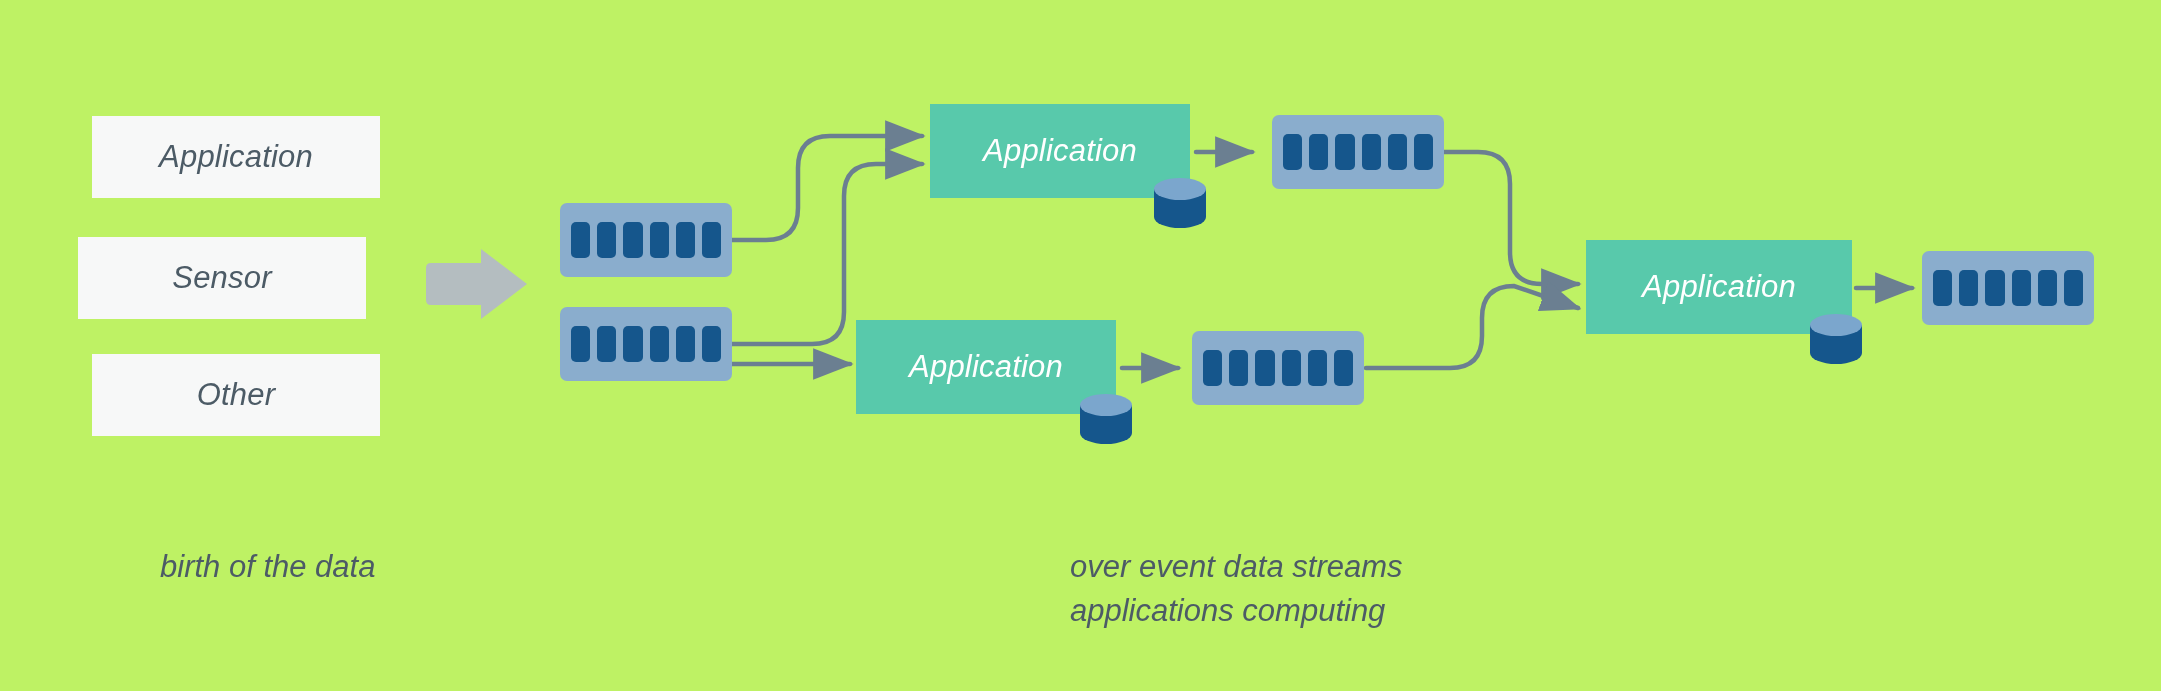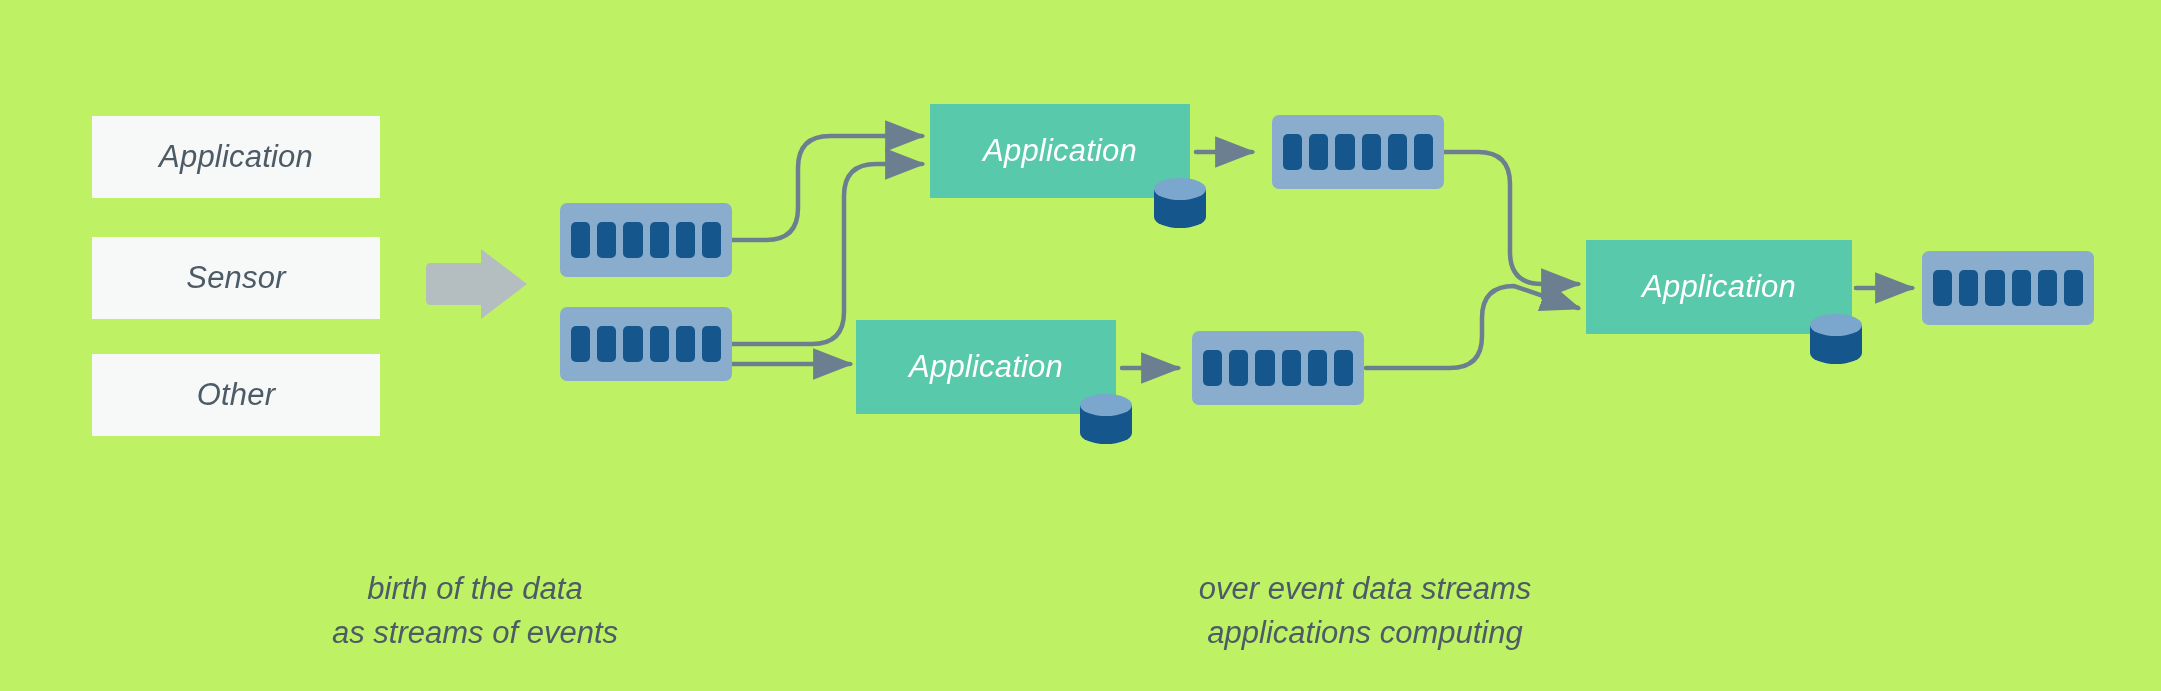--- a/index.html
+++ b/index.html
@@ -68,25 +68,24 @@
   .db-cylinder {
     position: absolute;
   }
   
   .block-arrow {
     position: absolute;
   }
   
   .caption {
     position: absolute;
-    text-align: center;
+    text-align: left;
     color: #4c5b66;
     font-size: 31px;
     line-height: 1.42;
-    margin-top: 22px;
   }
 </style>
 </head>
 <body>
 
 <div id="diagram-root">
 
   <svg id="connectors" viewBox="0 0 2161 691" xmlns="http://www.w3.org/2000/svg">
     <defs>
       <marker id="arrowhead" markerWidth="9" markerHeight="7" refX="8.2" refY="3.5" orient="auto" markerUnits="strokeWidth">
@@ -109,21 +108,21 @@
 
       <path d="M1366,368 L1450,368 Q1482,368 1482,336 L1482,318 Q1482,286 1514,286 L1578,308" marker-end="url(#arrowhead)"></path>
 
       <path d="M1856,288 L1912,288" marker-end="url(#arrowhead)"></path>
     </g>
   </svg>
 
   <div class="source-box" style="left:92px; top:116px; width:288px; height:82px;">
     <span>Application</span>
   </div>
-  <div class="source-box" style="left:92px; top:237px; width:288px; height:82px;">
+  <div class="source-box" style="left:78px; top:237px; width:288px; height:82px;">
     <span>Sensor</span>
   </div>
   <div class="source-box" style="left:92px; top:354px; width:288px; height:82px;">
     <span>Other</span>
   </div>
 
   <div class="block-arrow" style="left:418px; top:248px; width:110px; height:72px;">
     <svg width="110" height="72" viewBox="0 0 110 72" xmlns="http://www.w3.org/2000/svg">
       <path d="M8,20 Q8,15 13,15 L63,15 L63,1 L109,36 L63,71 L63,57 L13,57 Q8,57 8,52 Z" fill="#b4bdc0"></path>
     </svg>
@@ -199,21 +198,20 @@
   </div>
   <div class="db-cylinder" style="left:1808px; top:314px; width:56px; height:50px;">
     <svg width="56" height="50" viewBox="0 0 56 50" xmlns="http://www.w3.org/2000/svg">
       <path d="M2,11 L2,39 A26,11 0 0 0 54,39 L54,11 Z" fill="#15568c"></path>
       <ellipse cx="28" cy="11" rx="26" ry="11" fill="#7ba6cd"></ellipse>
     </svg>
   </div>
 
   <div class="caption" style="left:160px; top:545px; width:630px;">
     <div>birth of the data</div>
-    <div>as streams of events</div>
   </div>
 
   <div class="caption" style="left:1070px; top:545px; width:590px;">
     <div>over event data streams</div>
     <div>applications computing</div>
   </div>
 
 </div>
 
 </body></html>

